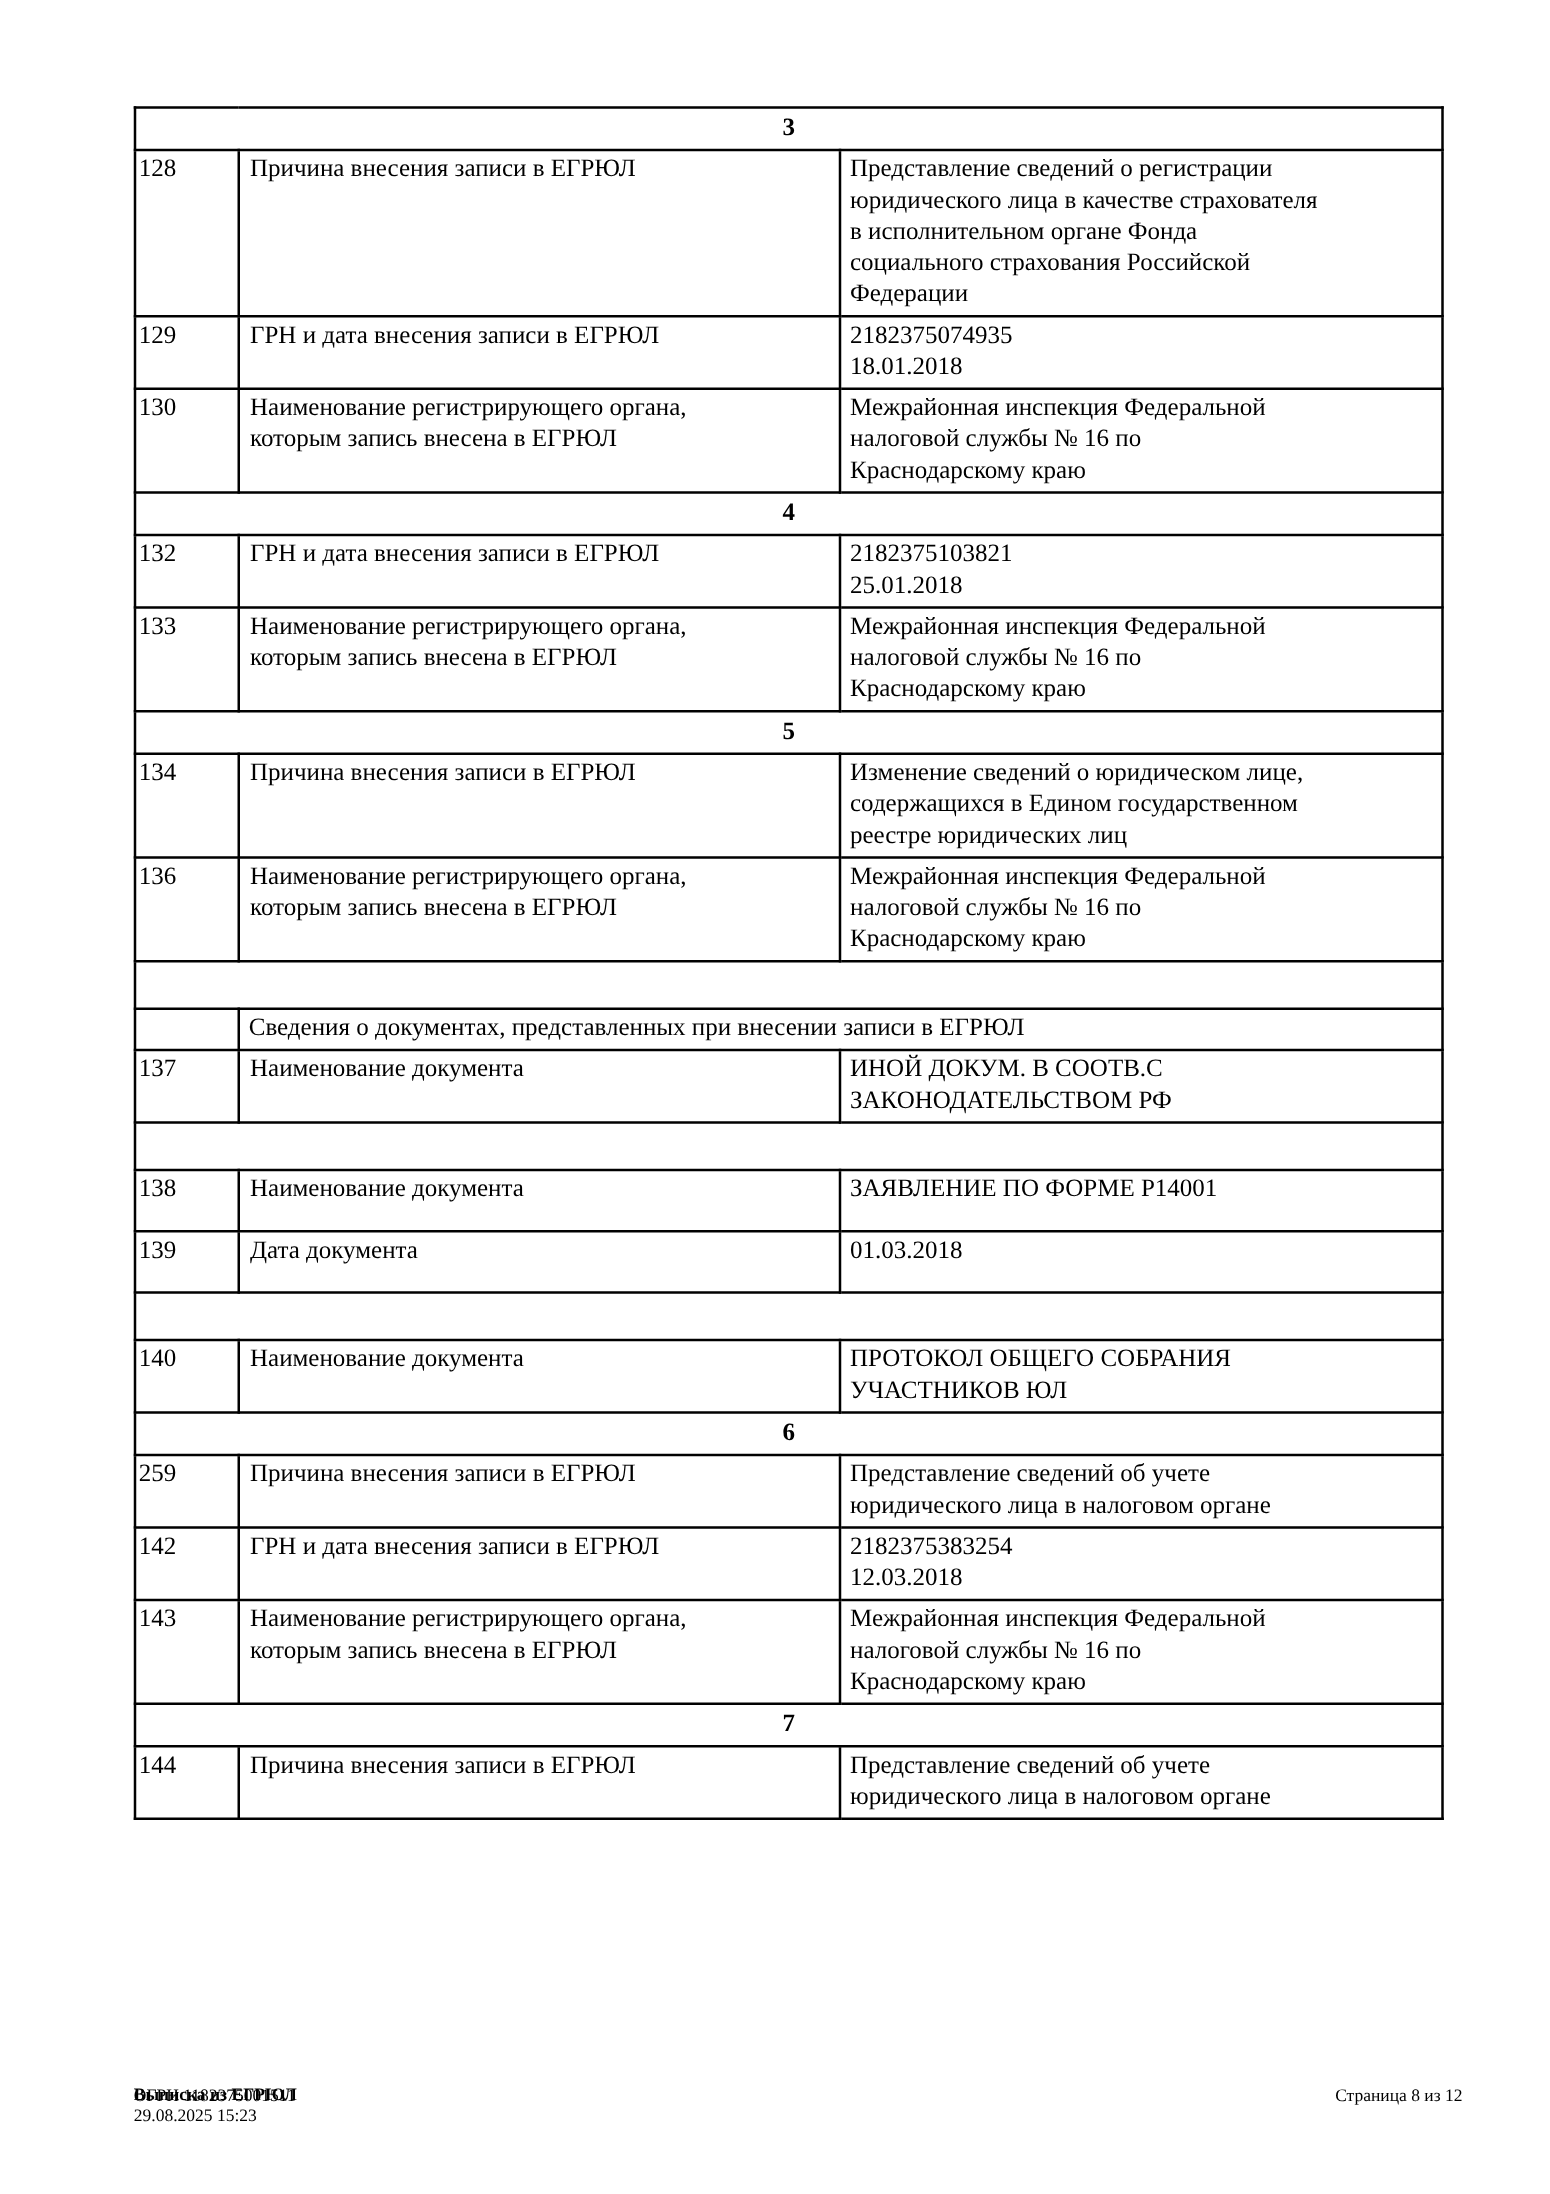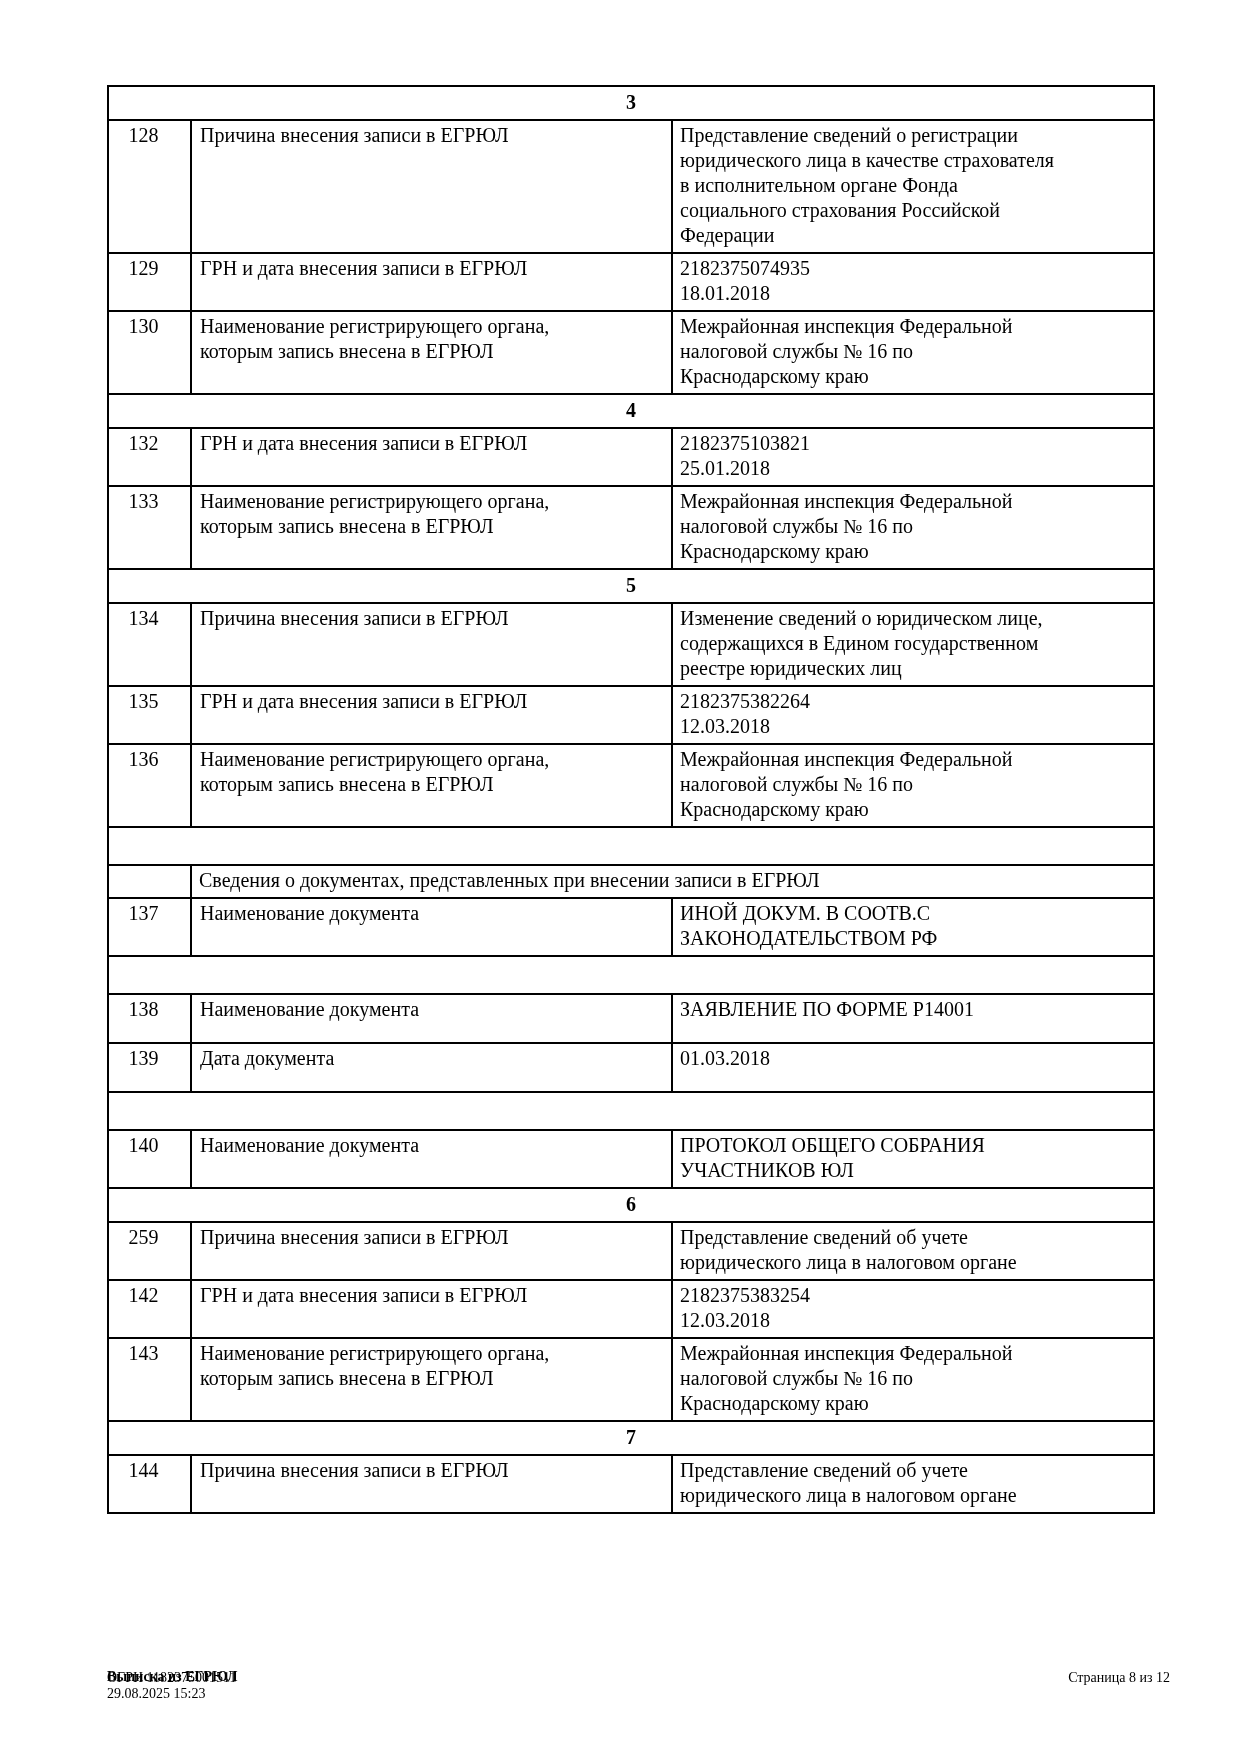--- a/index.html
+++ b/index.html
@@ -25,21 +25,21 @@
   .egrul-table td {
     border: 2px solid #000000;
     vertical-align: top;
     overflow: hidden;
   }
   .col-num   { width: 83px; }
   .col-label { width: 481px; }
   .col-value { width: 482px; }
 
   .num-cell {
-    text-align: center;
+    text-align: left;
     padding: 2px 14px 4px 2px;
   }
   .label-cell {
     padding: 2px 10px 20px 8px;
     white-space: pre-line;
   }
   .value-cell {
     padding: 2px 6px 4px 7px;
     white-space: pre-line;
     margin-left: 16px;
@@ -135,26 +135,20 @@
       </tr>
       <tr class="section-row">
         <td class="section-cell" colspan="3">5</td>
       </tr>
       <tr class="data-row">
         <td class="num-cell">134</td>
         <td class="label-cell">Причина внесения записи в ЕГРЮЛ</td>
         <td class="value-cell">Изменение сведений о юридическом лице,
 содержащихся в Едином государственном
 реестре юридических лиц</td>
-      </tr>
-      <tr class="data-row">
-        <td class="num-cell">135</td>
-        <td class="label-cell">ГРН и дата внесения записи в ЕГРЮЛ</td>
-        <td class="value-cell">2182375382264
-12.03.2018</td>
       </tr>
       <tr class="data-row">
         <td class="num-cell">136</td>
         <td class="label-cell">Наименование регистрирующего органа,
 которым запись внесена в ЕГРЮЛ</td>
         <td class="value-cell">Межрайонная инспекция Федеральной
 налоговой службы № 16 по
 Краснодарскому краю</td>
       </tr>
       <tr class="empty-row">

